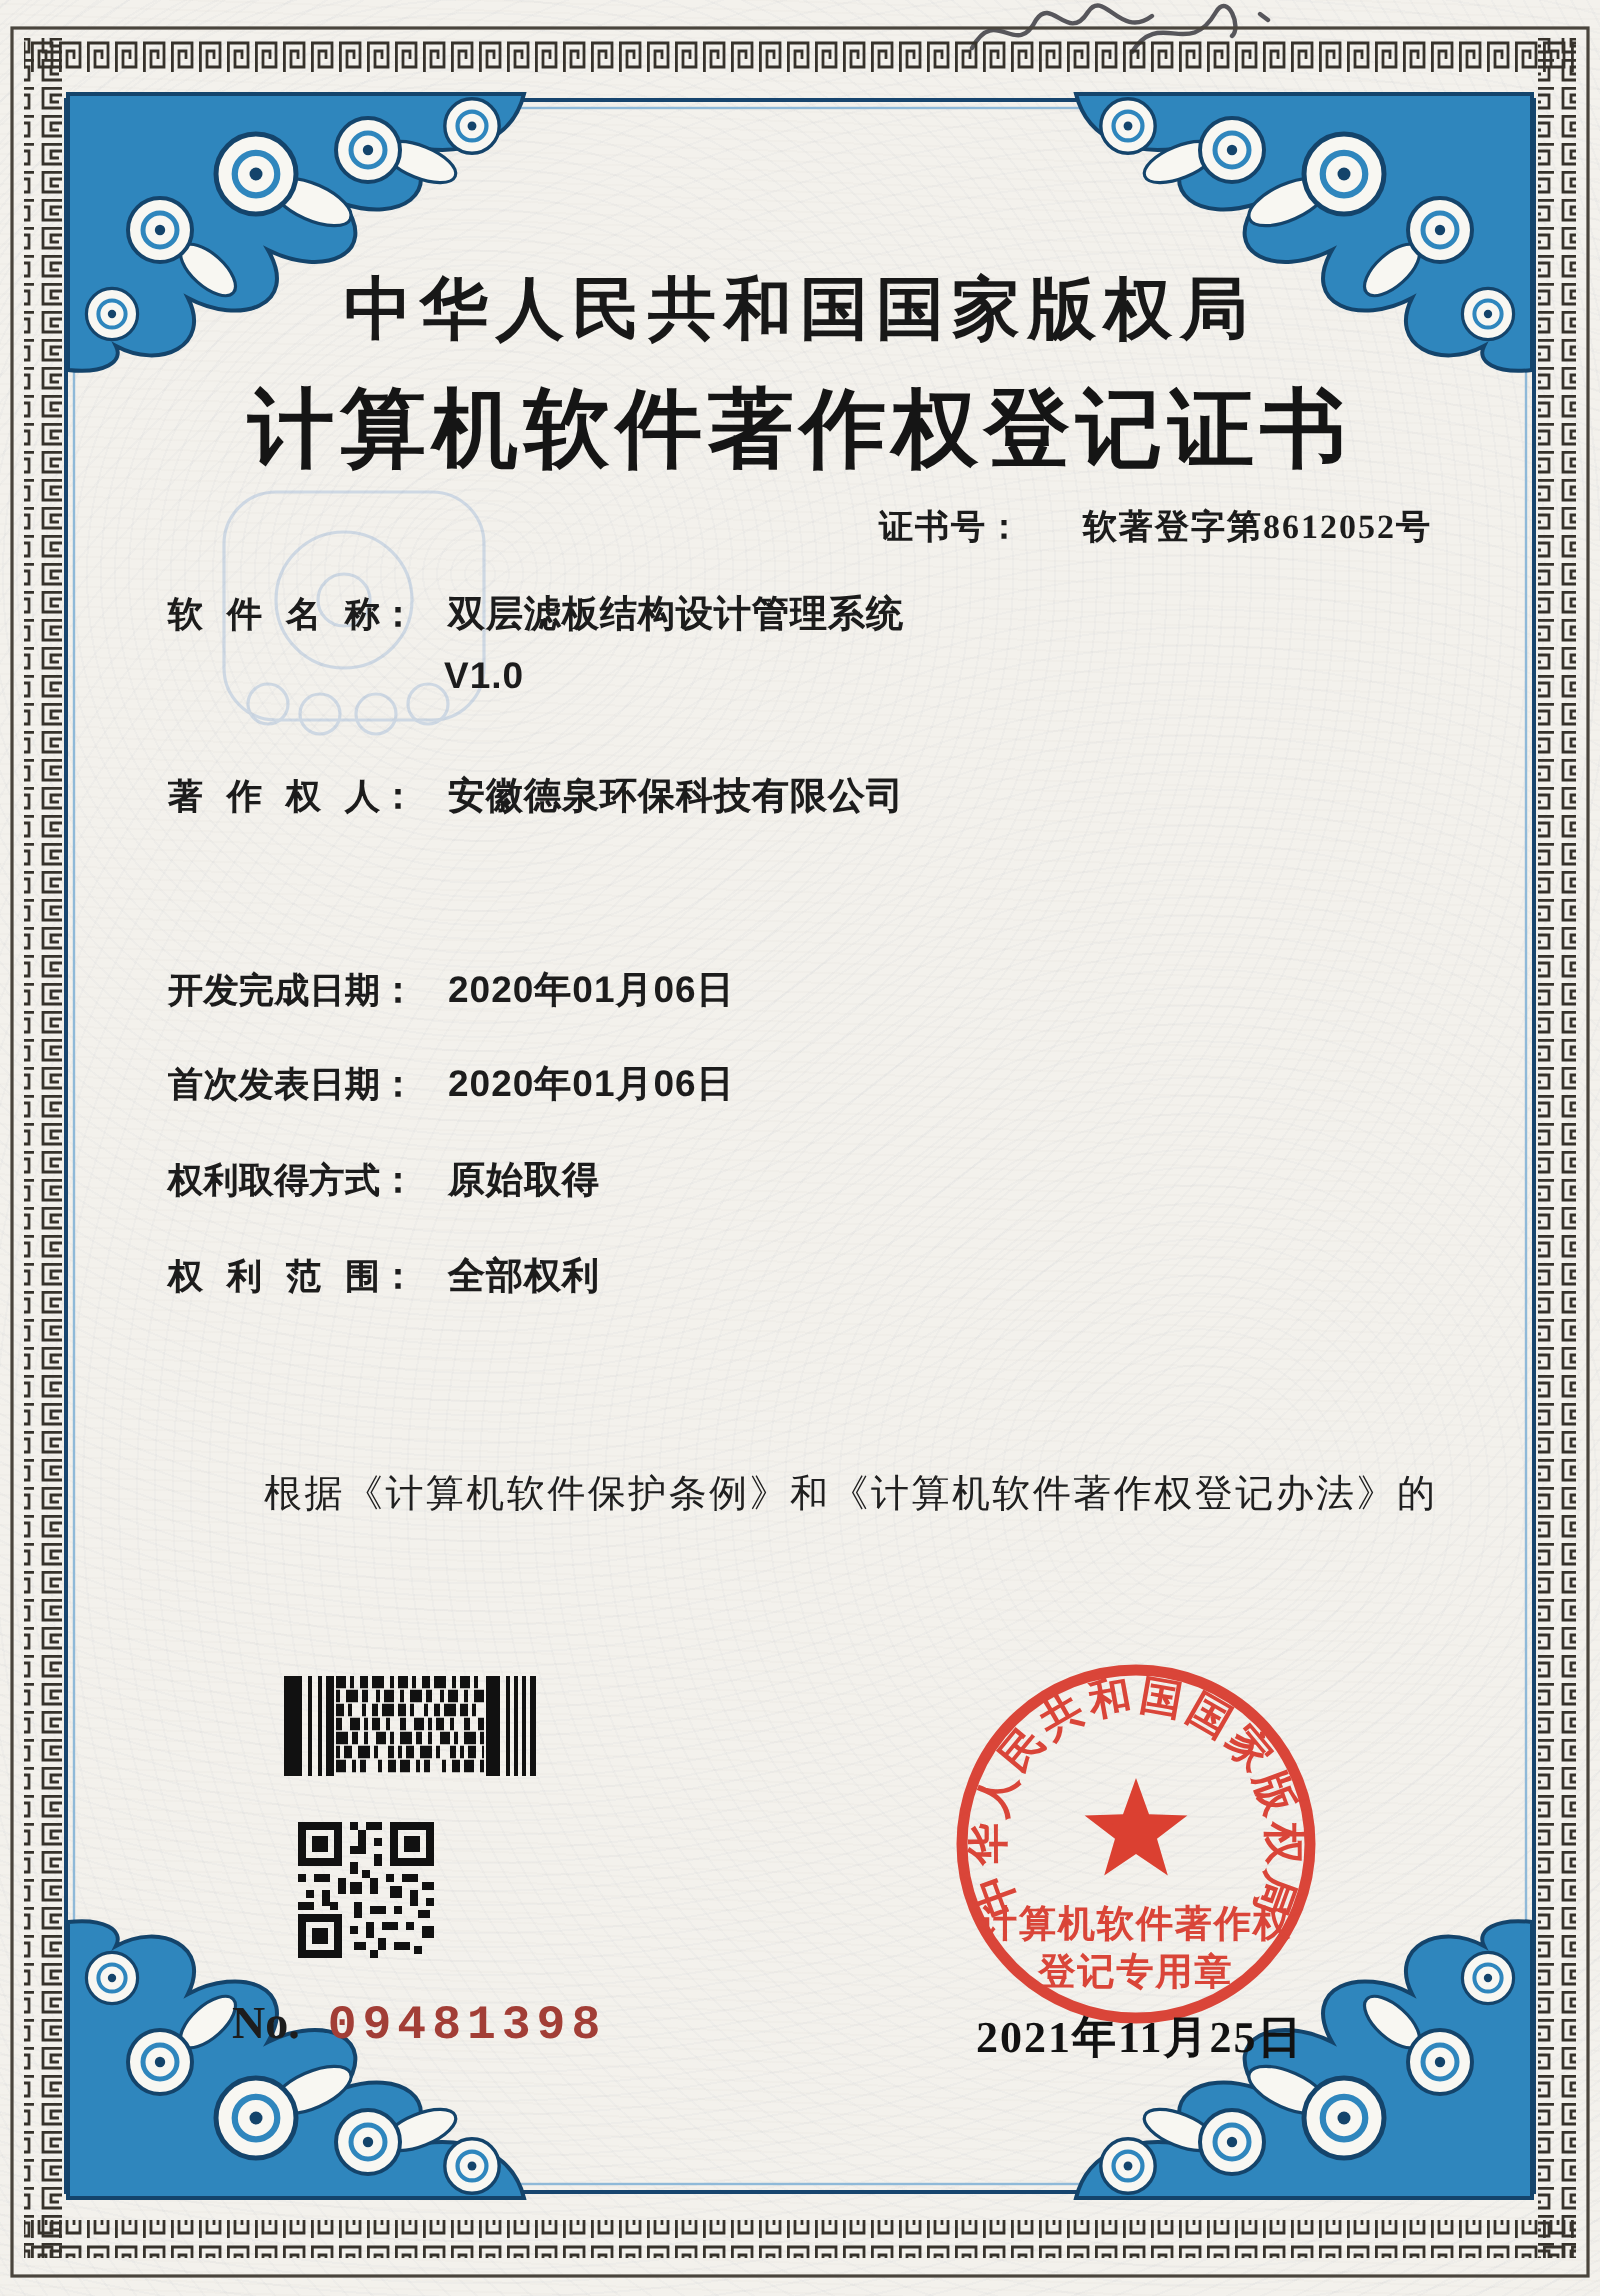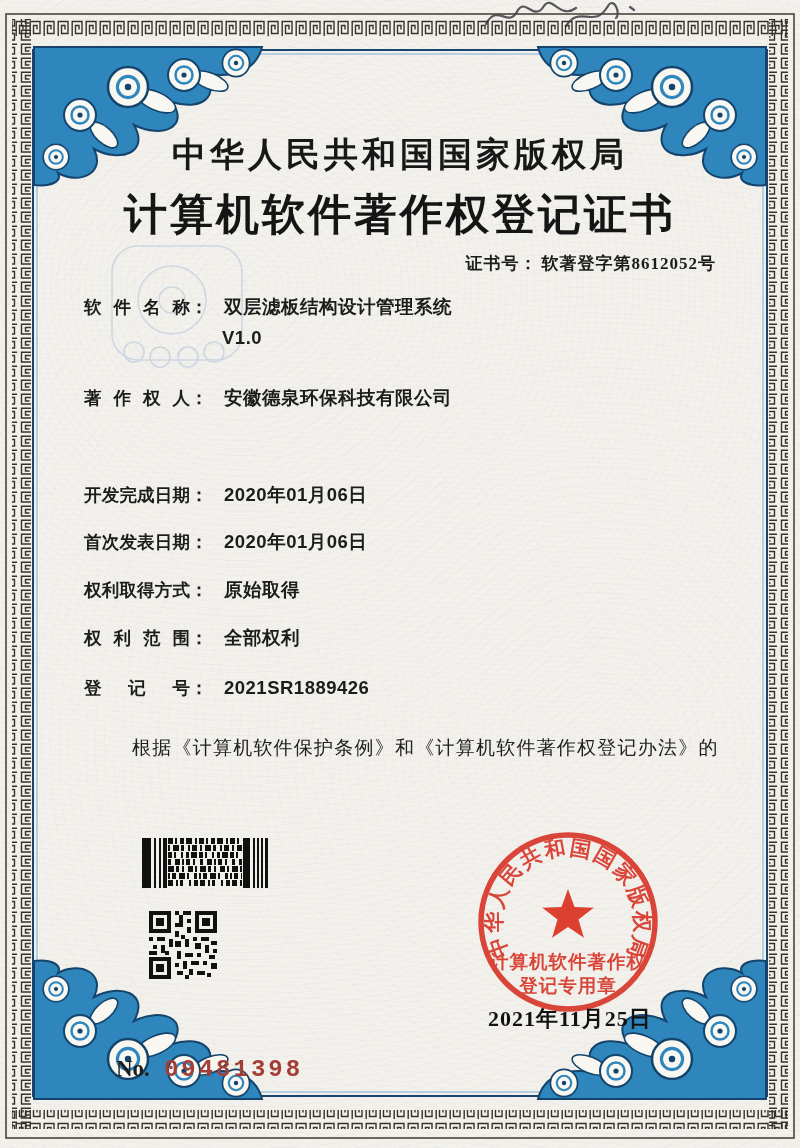--- a/index.html
+++ b/index.html
@@ -21,42 +21,42 @@
     font-size:34px;font-weight:bold;letter-spacing:4px;color:#181818;
   }
   .cert-title{
     left:0;right:0;top:186px;text-align:center;
     font-size:43px;font-weight:bold;letter-spacing:3px;color:#151515;
   }
   .certno-line{
     right:84px;top:252px;font-size:17px;font-weight:bold;letter-spacing:1px;
     font-family:"Liberation Serif","DejaVu Serif",serif;
   }
-  .certno-line .lbl{margin-right:4px;}
+  .certno-line .lbl{margin-right:30px;}
   .frow{left:84px;font-size:18px;font-weight:bold;white-space:nowrap;}
   .flabel{
     display:inline-block;width:106px;text-align:justify;text-align-last:justify;
     font-family:Liberation Sans, sans-serif;font-size:17.5px;
     vertical-align:baseline;
   }
   .fcolon{display:inline-block;}
   .fvalue{
     margin-left:16px;
     font-family:"Liberation Sans","DejaVu Sans",sans-serif;
     font-size:18.5px;letter-spacing:0.5px;
   }
   .fvalue2{
     left:222px;font-family:Liberation Sans, sans-serif;
     font-size:18.5px;font-weight:bold;letter-spacing:0.5px;
   }
   .statement{left:90px;width:628px;font-size:19px;letter-spacing:0.5px;line-height:30px;
     font-family:"Liberation Serif","DejaVu Serif",serif;color:#202020;}
   .st1{text-indent:42px;display:block;text-align:justify;text-align-last:justify;}
   .st2{display:block;margin-top:21px;}
-  .serial-line{left:116px;top:1056px;font-size:23px;font-weight:bold;white-space:nowrap;text-align:right;}
+  .serial-line{left:116px;top:999px;font-size:23px;font-weight:bold;white-space:nowrap;text-align:right;}
   .serial-line .no{font-family:"Liberation Serif","DejaVu Serif",serif;color:#1d1d1d;}
   .serial-line .num{
     font-family:"Liberation Mono","DejaVu Sans Mono",monospace;
     color:#a23e36;letter-spacing:3px;margin-left:14px;font-weight:bold;font-size:24px;
   }
   .issue-date{
     left:488px;top:1004px;font-size:22px;font-weight:bold;letter-spacing:1px;color:#121212;
   }
 </style>
 </head>
@@ -161,23 +161,20 @@
   </div>
 
   <div class="abs frow" style="top:577px">
     <span class="flabel">权利取得方式</span><span class="fcolon">：</span><span class="fvalue">原始取得</span>
   </div>
 
   <div class="abs frow" style="top:625px">
     <span class="flabel">权利范围</span><span class="fcolon">：</span><span class="fvalue">全部权利</span>
   </div>
 
-  <div class="abs frow" style="top:676px">
-    <span class="flabel">登记号</span><span class="fcolon">：</span><span class="fvalue">2021SR1889426</span>
-  </div>
 
   <div class="abs statement" style="top:733px">
     <span class="st1">根据《计算机软件保护条例》和《计算机软件著作权登记办法》的</span>
   </div>
 
   <svg class="abs" style="left:142px;top:838px" width="126" height="50" viewBox="0 0 126 50">
     <g stroke="#111" stroke-width="6.2">
       <line x1="26" y1="3" x2="100" y2="3" stroke-dasharray="5 2 2 3 4 2 6 3 2 2"></line>
       <line x1="26" y1="10" x2="100" y2="10" stroke-dasharray="2 3 6 2 3 4 2 2 5 3"></line>
       <line x1="26" y1="17" x2="100" y2="17" stroke-dasharray="4 2 2 5 2 3 3 2 6 2"></line>

